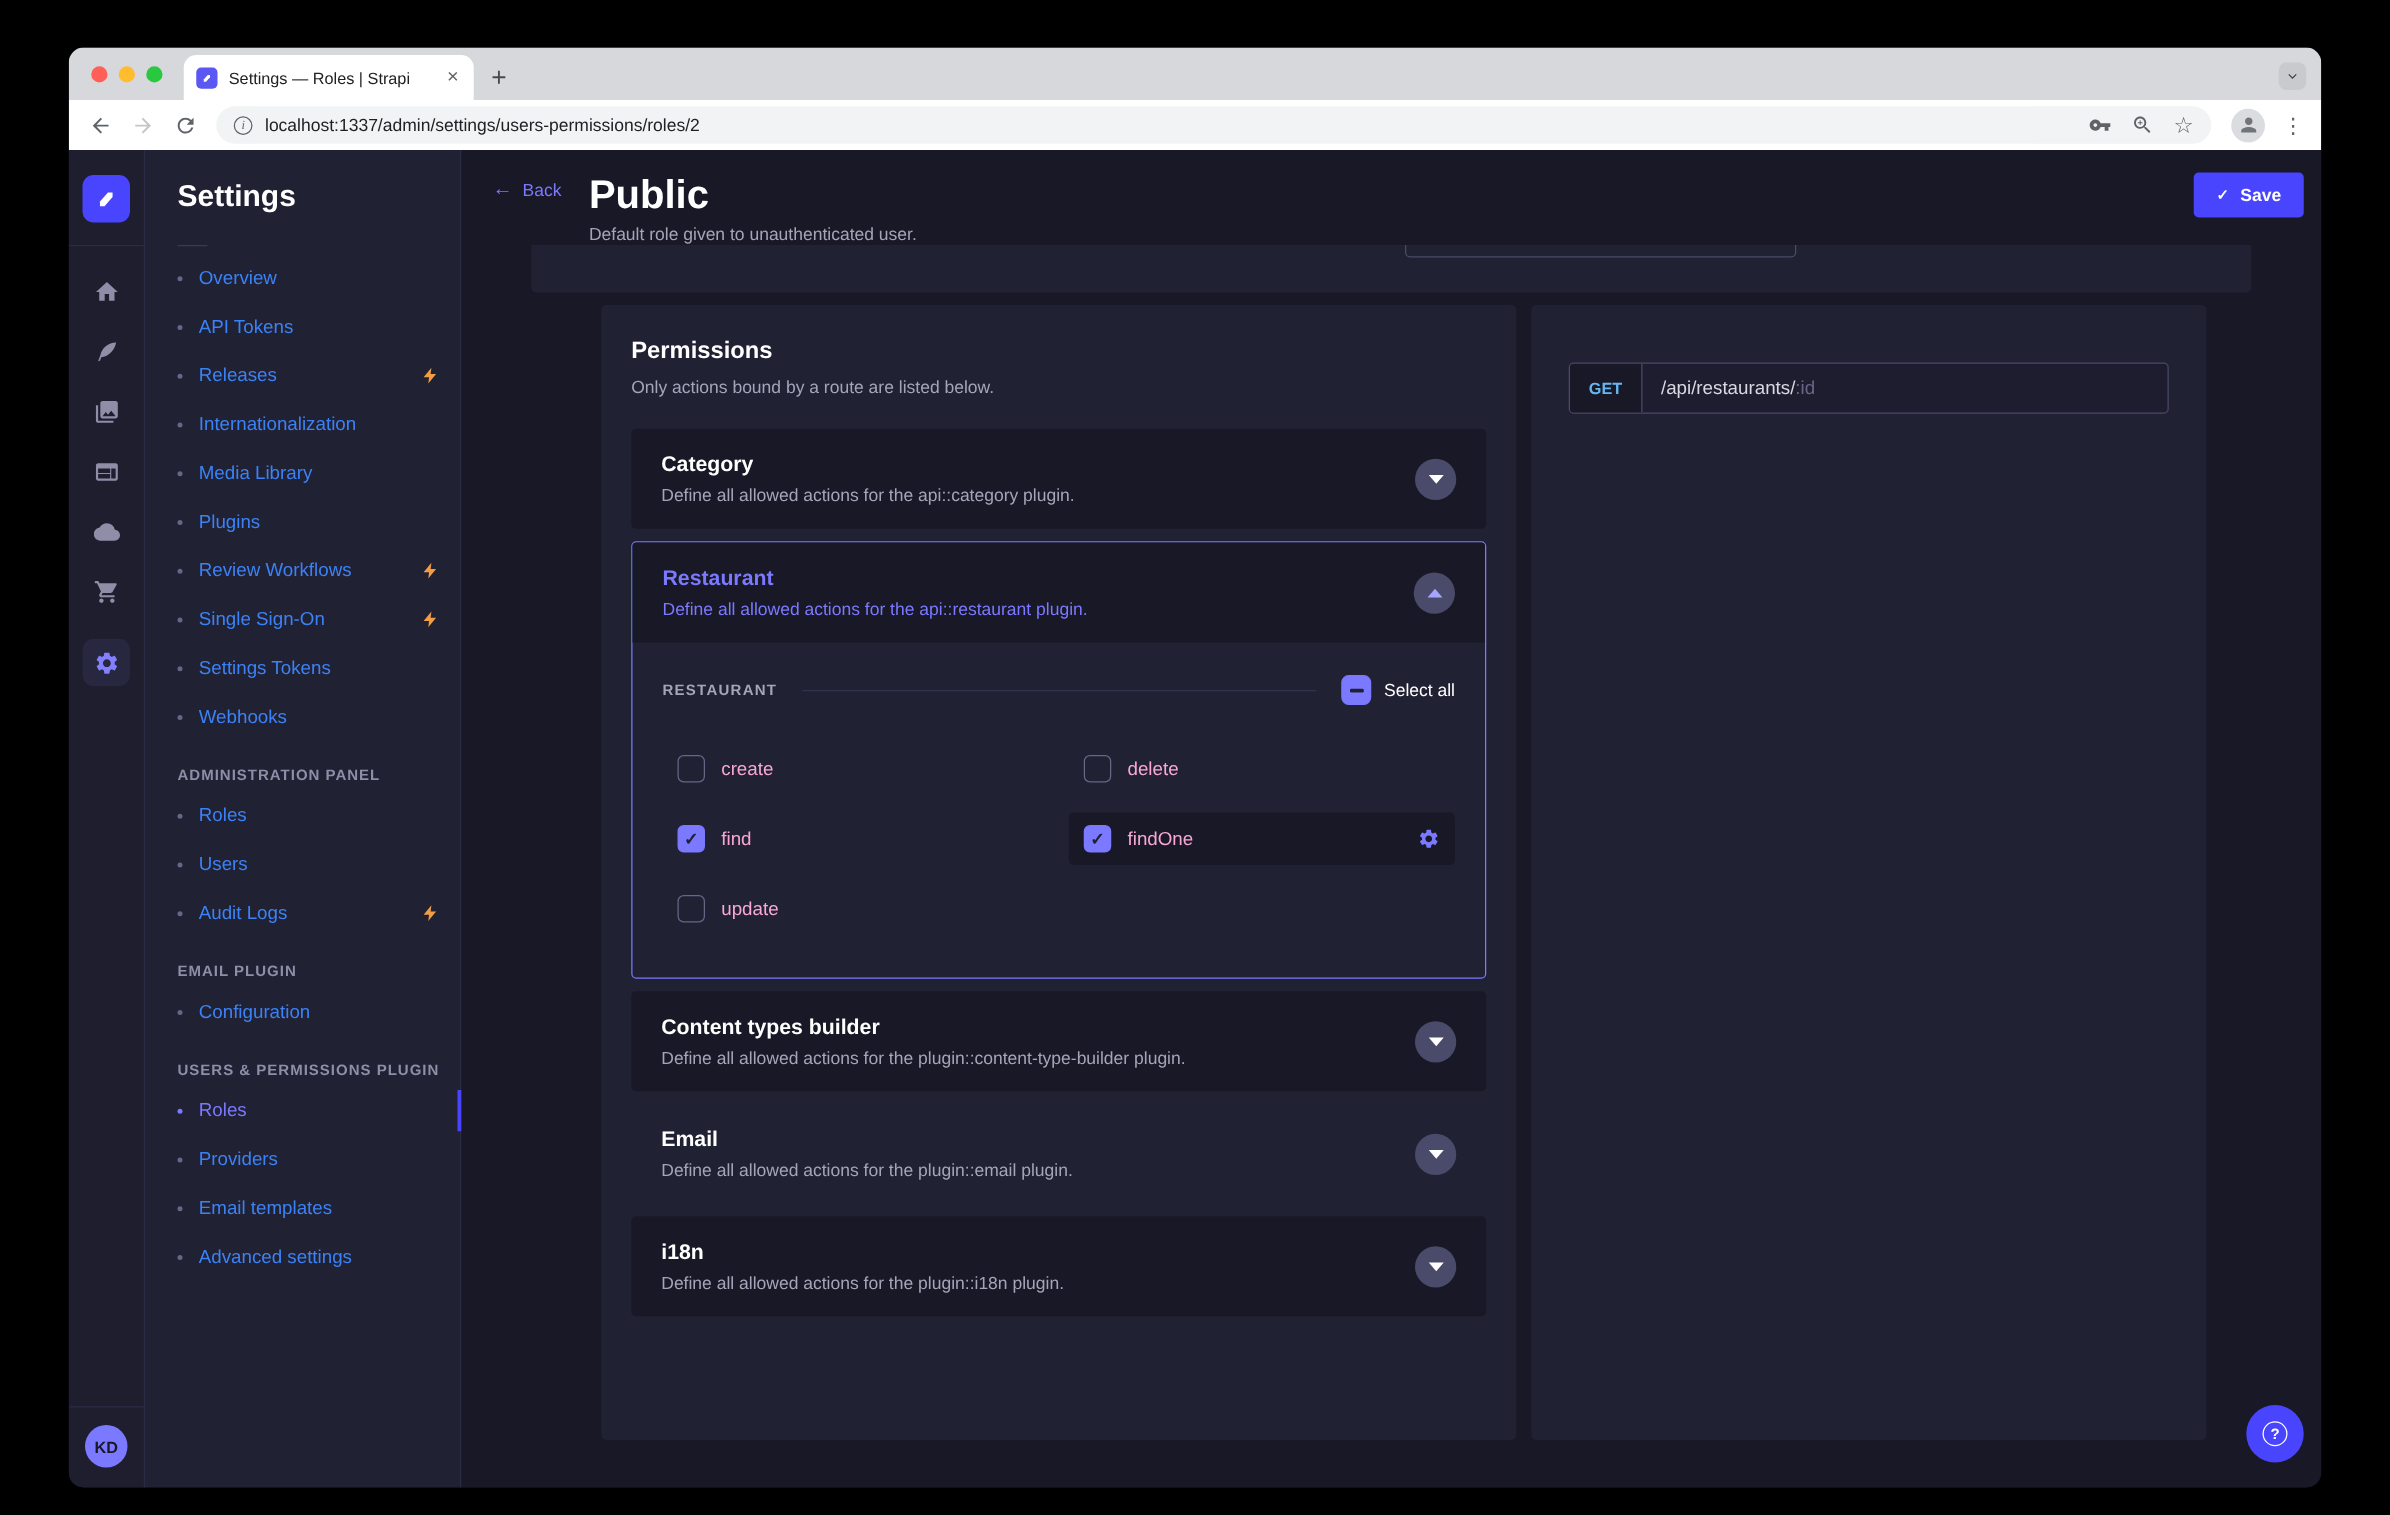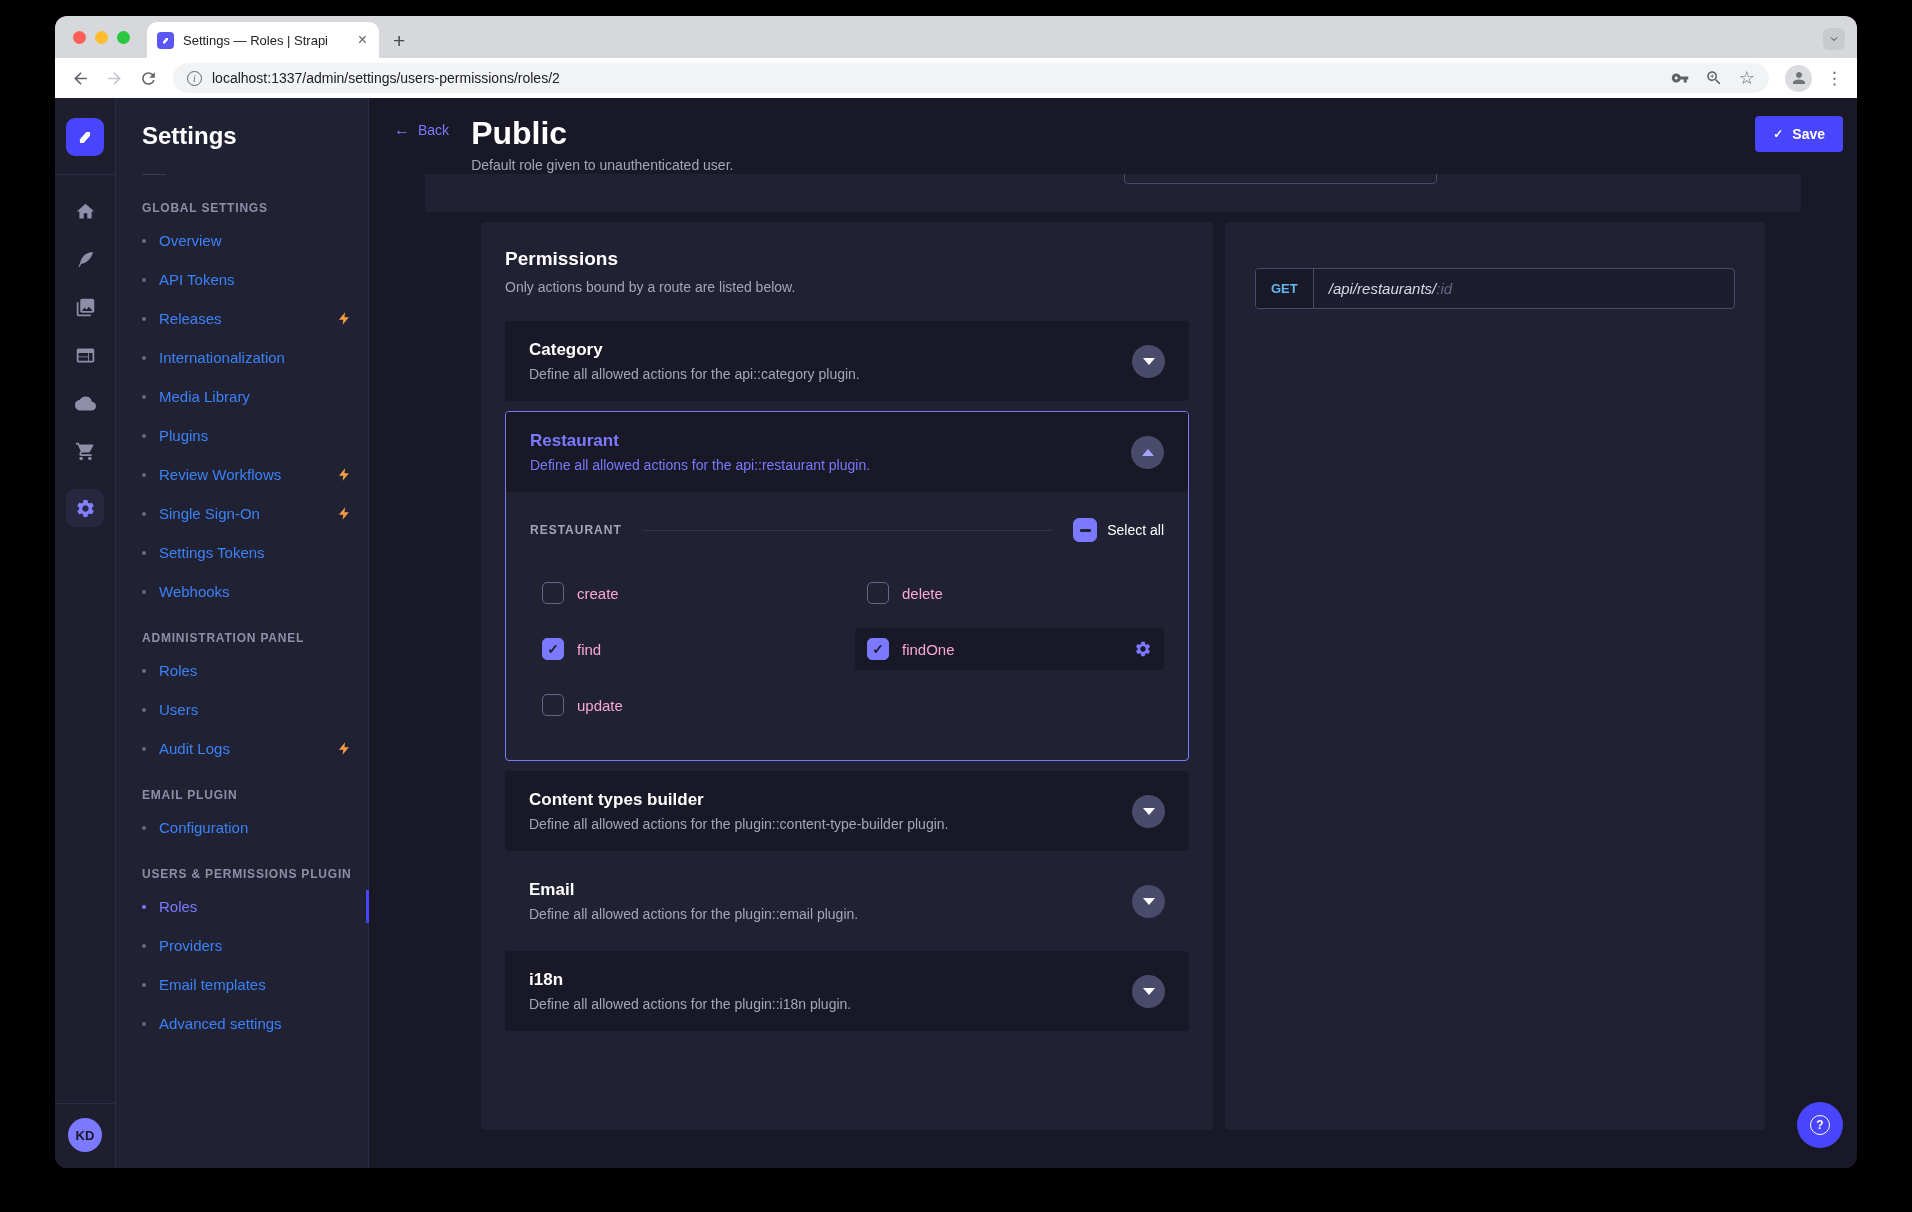--- a/index.html
+++ b/index.html
@@ -1,21 +1,21 @@
 <!DOCTYPE html>
 <html><head>
 <meta charset="utf-8">
 <style>
   * { margin:0; padding:0; box-sizing:border-box; }
   html,body { width:1912px; height:1212px; background:#000; overflow:hidden;
               font-family:"Liberation Sans", sans-serif; }
   .hiddefs { position:absolute; width:0; height:0; overflow:hidden; }
 
   
-  .window { position:absolute; left:55px; top:16px; width:1802px; height:1152px;
+  .window { position:absolute; left:55px; top:38px; width:1802px; height:1152px;
             border-radius:12px; overflow:hidden; background:#181826;
             box-shadow:0 18px 60px rgba(0,0,0,.65); }
 
   .tabstrip { height:42px; background:#d7d8dc; display:flex; align-items:flex-end; position:relative; }
   .traffic { position:absolute; left:18px; top:15px; display:flex; gap:9px; }
   .traffic span { width:13px; height:13px; border-radius:50%; display:block; }
   .tl-red{ background:#ff5f57; } .tl-yellow{ background:#febc2e; } .tl-green{ background:#28c840; }
   .tab { margin-left:92px; width:232px; height:36px; background:#fff; border-radius:10px 10px 0 0;
          display:flex; align-items:center; gap:9px; padding:0 10px; }
   .tab-favicon { width:17px; height:17px; border-radius:4px; background:#5b57f2; display:flex;
@@ -143,21 +143,21 @@
   .cell-label { font-size:15px; color:#f9a8d4; }
   .cell.hl { background:#181826; }
   .cell-gear { margin-left:auto; width:18px; height:18px; fill:#7b79ff; }
 
   .bound-heading { font-size:17px; font-weight:600; color:#fff; }
   .bound-purple { color:#7b79ff; }
   .route-box { margin-top:18px; display:flex; align-items:stretch; border:1px solid #4a4a6a;
                border-radius:4px; overflow:hidden; background:#1d1d2f; }
   .method { background:#181826; color:#66b7f1; font-size:13px; font-weight:700; padding:11px 15px;
             border-right:1px solid #4a4a6a; display:flex; align-items:center; }
-  .route-path { padding:11px 15px; font-size:15px; color:#d9d9e3; display:flex; align-items:flex-end;font-style:italic; }
+  .route-path { padding:11px 15px; font-size:15px; color:#d9d9e3; display:flex; align-items:flex-end; }
   .route-param { color:#666687; }
 
   .help-btn { position:absolute; right:14px; bottom:20px; width:46px; height:46px; border-radius:50%;
               background:#4945ff; display:flex; align-items:center; justify-content:center; border:none; }
   .help-ring { width:20px; height:20px; border-radius:50%; border:1.6px solid #fff; color:#fff;
                font-size:12px; font-weight:700; display:flex; align-items:center; justify-content:center; }
 </style>
 </head>
 <body>
 
@@ -308,21 +308,20 @@
       <div class="rail-spacer"></div>
       <div class="rail-foot">
         <span class="rail-avatar">KD</span>
       </div>
     </div>
 
     <div class="subnav">
       <div class="subnav-title">Settings</div>
       <div class="subnav-rule"></div>
 
-      <div class="sec-header">GLOBAL SETTINGS</div>
       <div class="snav-item">
         <span class="snav-bullet"></span>
         <span class="snav-label">Overview</span>
       </div>
       <div class="snav-item">
         <span class="snav-bullet"></span>
         <span class="snav-label">API Tokens</span>
       </div>
       <div class="snav-item">
         <span class="snav-bullet"></span>

